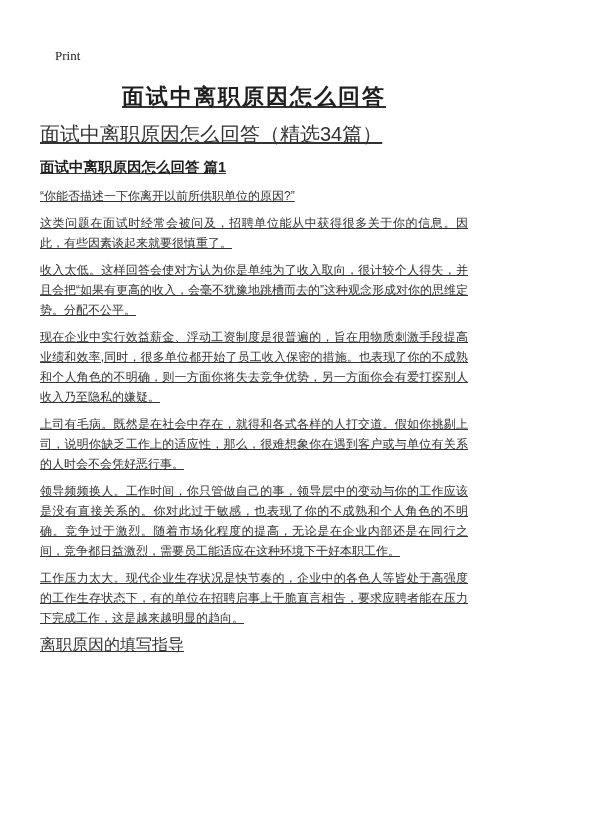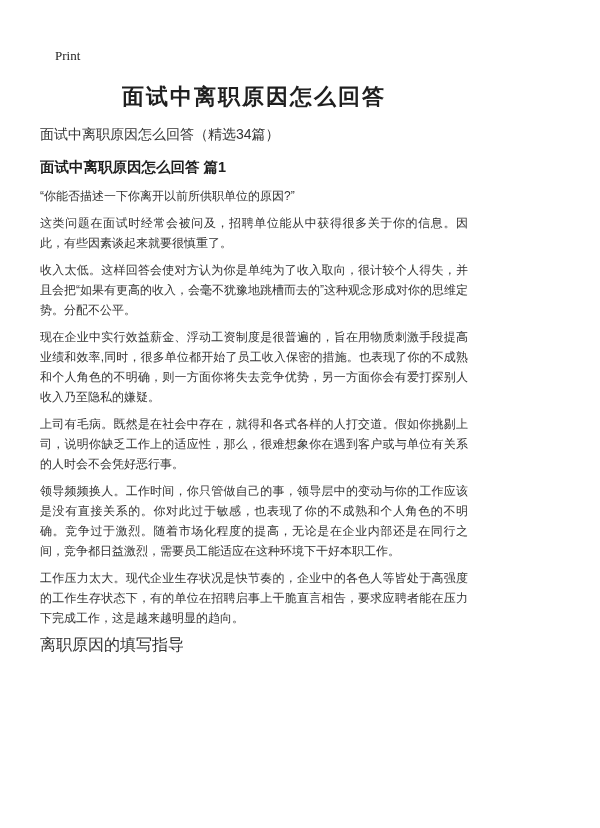--- a/index.html
+++ b/index.html
@@ -10,20 +10,21 @@
     margin: 0 auto;
     font-family: "Liberation Sans", "DejaVu Sans", sans-serif;
     color: #333333;
     overflow: hidden;
   }
   .page {
     width: 508px;
     height: 828px;
     padding: 46px 40px 1px 40px;
     background: #ffffff;
+    text-decoration: underline;
   }
   .print-link {
     font-family: "Liberation Serif", "DejaVu Serif", serif;
     font-size: 13px;
     line-height: 16px;
     color: #1f1f1f;
     margin-left: 15px;
     margin-bottom: 19px;
     display: inline-block;
     cursor: pointer;
@@ -32,21 +33,21 @@
   h1.doc-title {
     font-size: 22px;
     font-weight: bold;
     text-align: center;
     color: #1f1f1f;
     letter-spacing: 2px;
     line-height: 28px;
     margin: 0 0 13px 0;
   }
   .doc-subtitle {
-    font-size: 14px;
+    font-size: 20px;
     line-height: 20px;
     color: #333333;
     margin: 0 0 13px 0;
   }
   h2.section-heading {
     font-size: 14.5px;
     font-weight: bold;
     color: #1f1f1f;
     line-height: 20px;
     margin: 0 0 9px 0;

